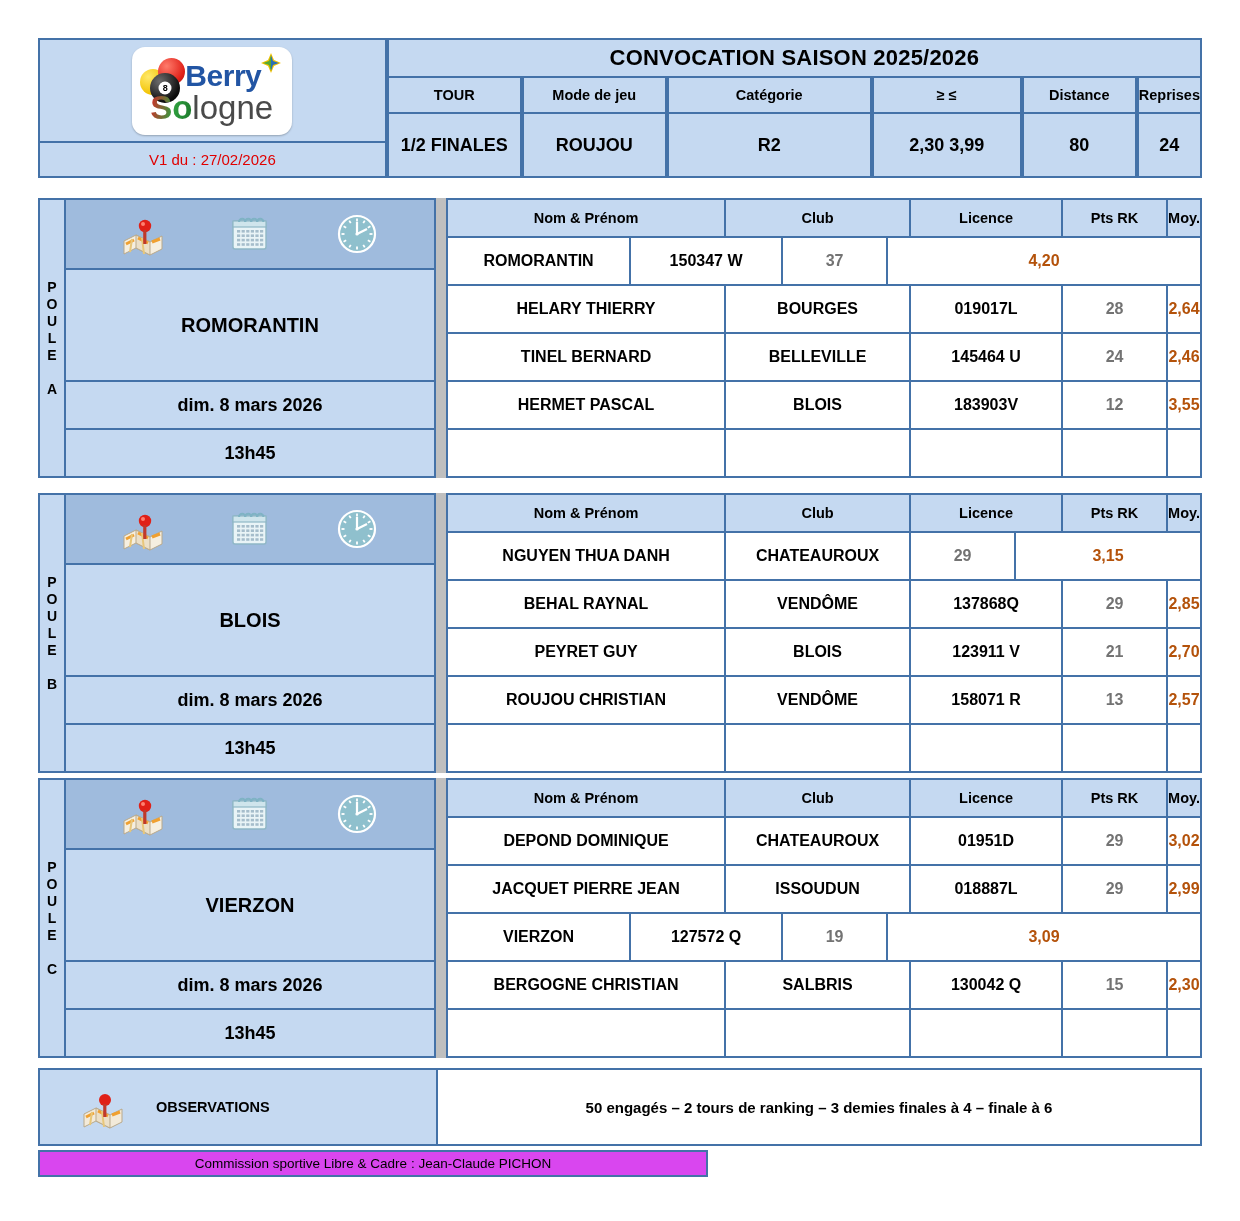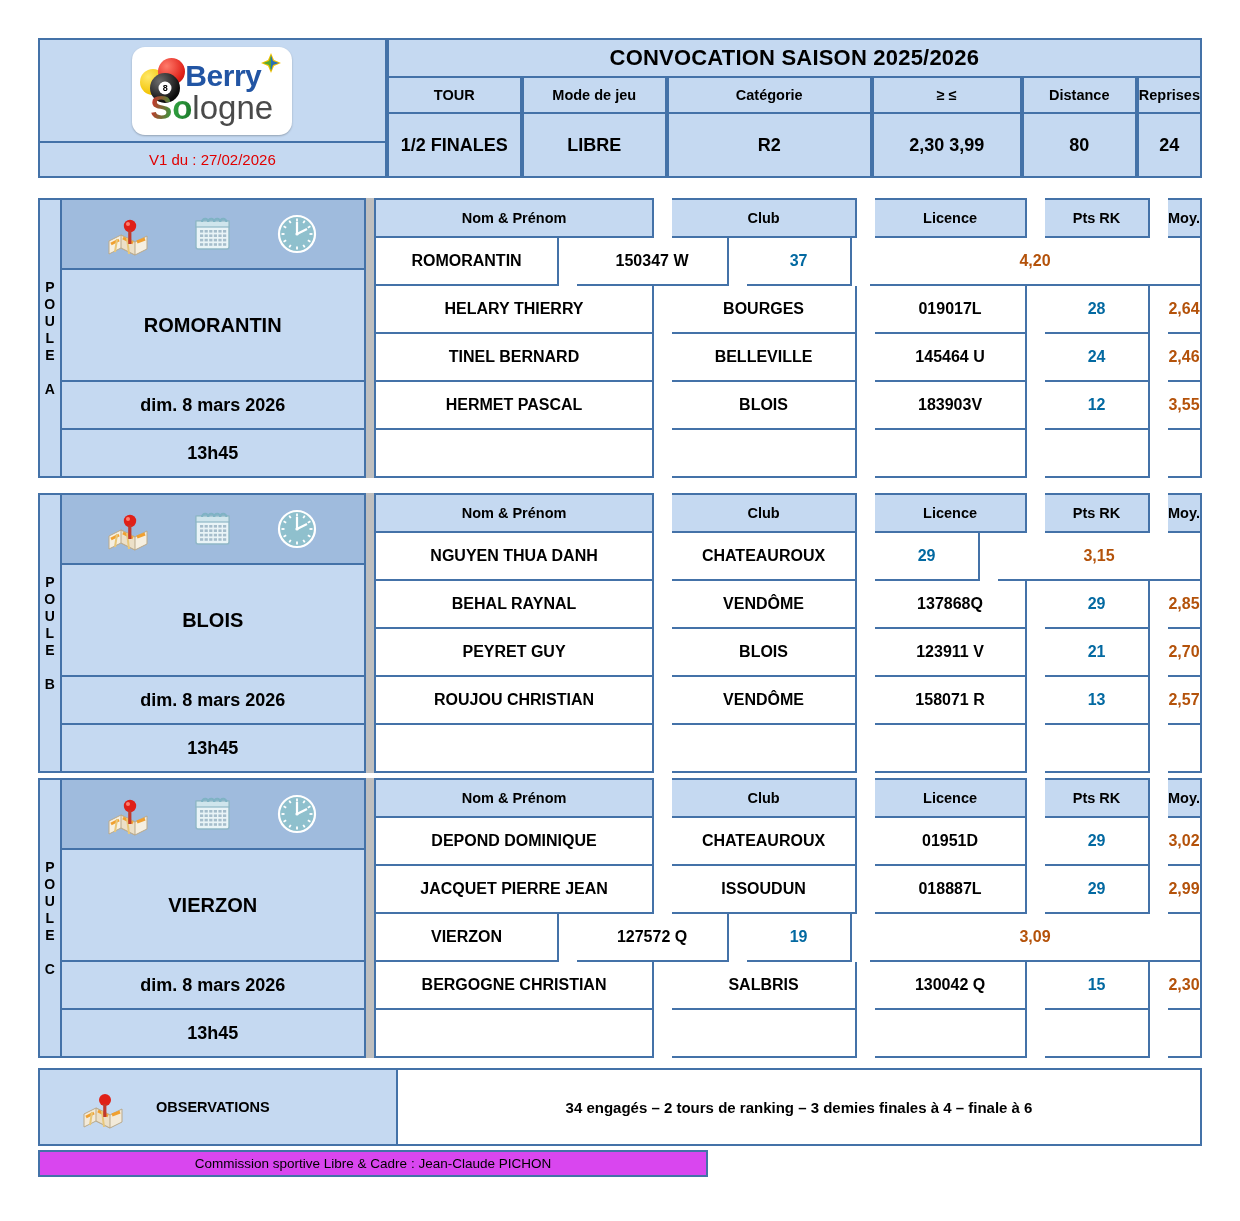--- a/index.html
+++ b/index.html
@@ -117,43 +117,43 @@
   }
   .date-cell, .time-cell {
     height:48px; border:2px solid #4472a8; border-left:none; border-top:none;
     background:#c5d9f1; display:flex; align-items:center; justify-content:center;
     font-size:18px; font-weight:bold;
   }
 
   .gap-col { width: 10px; background:#bfbfbf; }
 
   .poule-right { flex:1 1 auto; display:flex; flex-direction:column; }
-  .trow { display:flex;gap:18px; }
+  .trow { display:flex; }
   .trow .cell { border-left:none; }
   .trow .cell:first-child { border-left:2px solid #4472a8; }
   .trow + .trow .cell { border-top:none; }
   .t-head { height: 40px; }
   .t-body { height: 48px; }
   .t-head .cell { background:#c5d9f1; font-size:14.5px; }
   .t-body .cell { background:#ffffff; font-size:16px; }
   .k-name { width: 280px; }
   .k-club { width: 185px; }
   .k-lic  { width: 152px; }
   .k-pts  { width: 105px; }
   .k-moy  { flex:1 1 auto; }
-  .pts  { color:#0369a1; }
+  .pts  { color:#737373; }
   .moy  { color:#b4520a; }
 
   
   .ico { width:46px; height:46px; position:relative; flex:0 0 auto; }
 
   
   .obs { position:absolute; left:38px; top:1068px; width:1164px; height:78px; display:flex; }
   .obs-left {
-    width: 360px; border:2px solid #4472a8; background:#c5d9f1;
+    width: 400px; border:2px solid #4472a8; background:#c5d9f1;
     display:flex; align-items:center; gap:30px; padding-left:40px;
   }
   .obs-label { font-size:14.5px; font-weight:bold; }
   .obs-right {
     flex:1 1 auto; border:2px solid #4472a8; border-left:none; background:#fff;
     display:flex; align-items:center; justify-content:center;
     font-size:15px; font-weight:bold;
   }
 
   
@@ -204,21 +204,21 @@
         <div class="cell c-tour">TOUR</div>
         <div class="cell c-mode">Mode de jeu</div>
         <div class="cell c-cat">Catégorie</div>
         <div class="cell c-ge">≥  ≤</div>
         <div class="cell c-dist">Distance</div>
         <div class="cell c-rep">Reprises</div>
       </div>
 
       <div class="val-row">
         <div class="cell c-tour">1/2 FINALES</div>
-        <div class="cell c-mode">LIBRE</div>
+        <div class="cell c-mode">ROUJOU</div>
         <div class="cell c-cat">R2</div>
         <div class="cell c-ge">2,30  3,99</div>
         <div class="cell c-dist">80</div>
         <div class="cell c-rep">24</div>
       </div>
     </div>
   </div>
 
   <div id="poules-host">
       <div class="poule" style="top: 198px;">
@@ -602,20 +602,20 @@
           <polygon points="4,30 16,24 30,31 42,25 42,38 30,44 16,37 4,43" fill="#f3ead9" stroke="#b9a98b" stroke-width="1"></polygon>
           <polygon points="16,24 16,37 30,44 30,31" fill="#ece0c8" stroke="#b9a98b" stroke-width="1"></polygon>
           <path d="M6,33 L14,29 M18,27 L28,32 M32,31 L40,28" stroke="#f0a030" stroke-width="3" fill="none"></path>
           <path d="M10,41 L12,28 M24,43 L22,27" stroke="#e8c77a" stroke-width="2" fill="none"></path>
           <circle cx="25" cy="16" r="6" fill="#e02018"></circle>
           <rect x="23.2" y="20" width="3.2" height="13" fill="#c0392b"></rect>
         </svg>
       </span>
       <span class="obs-label">OBSERVATIONS</span>
     </div>
-    <div class="obs-right">34 engagés – 2 tours de ranking – 3 demies finales à 4 – finale à 6</div>
+    <div class="obs-right">50 engagés – 2 tours de ranking – 3 demies finales à 4 – finale à 6</div>
   </div>
 
   <div class="foot">
     <div class="foot-left">Commission sportive Libre &amp; Cadre : Jean-Claude PICHON</div>
   </div>
 
 </div>
 
 </body></html>

